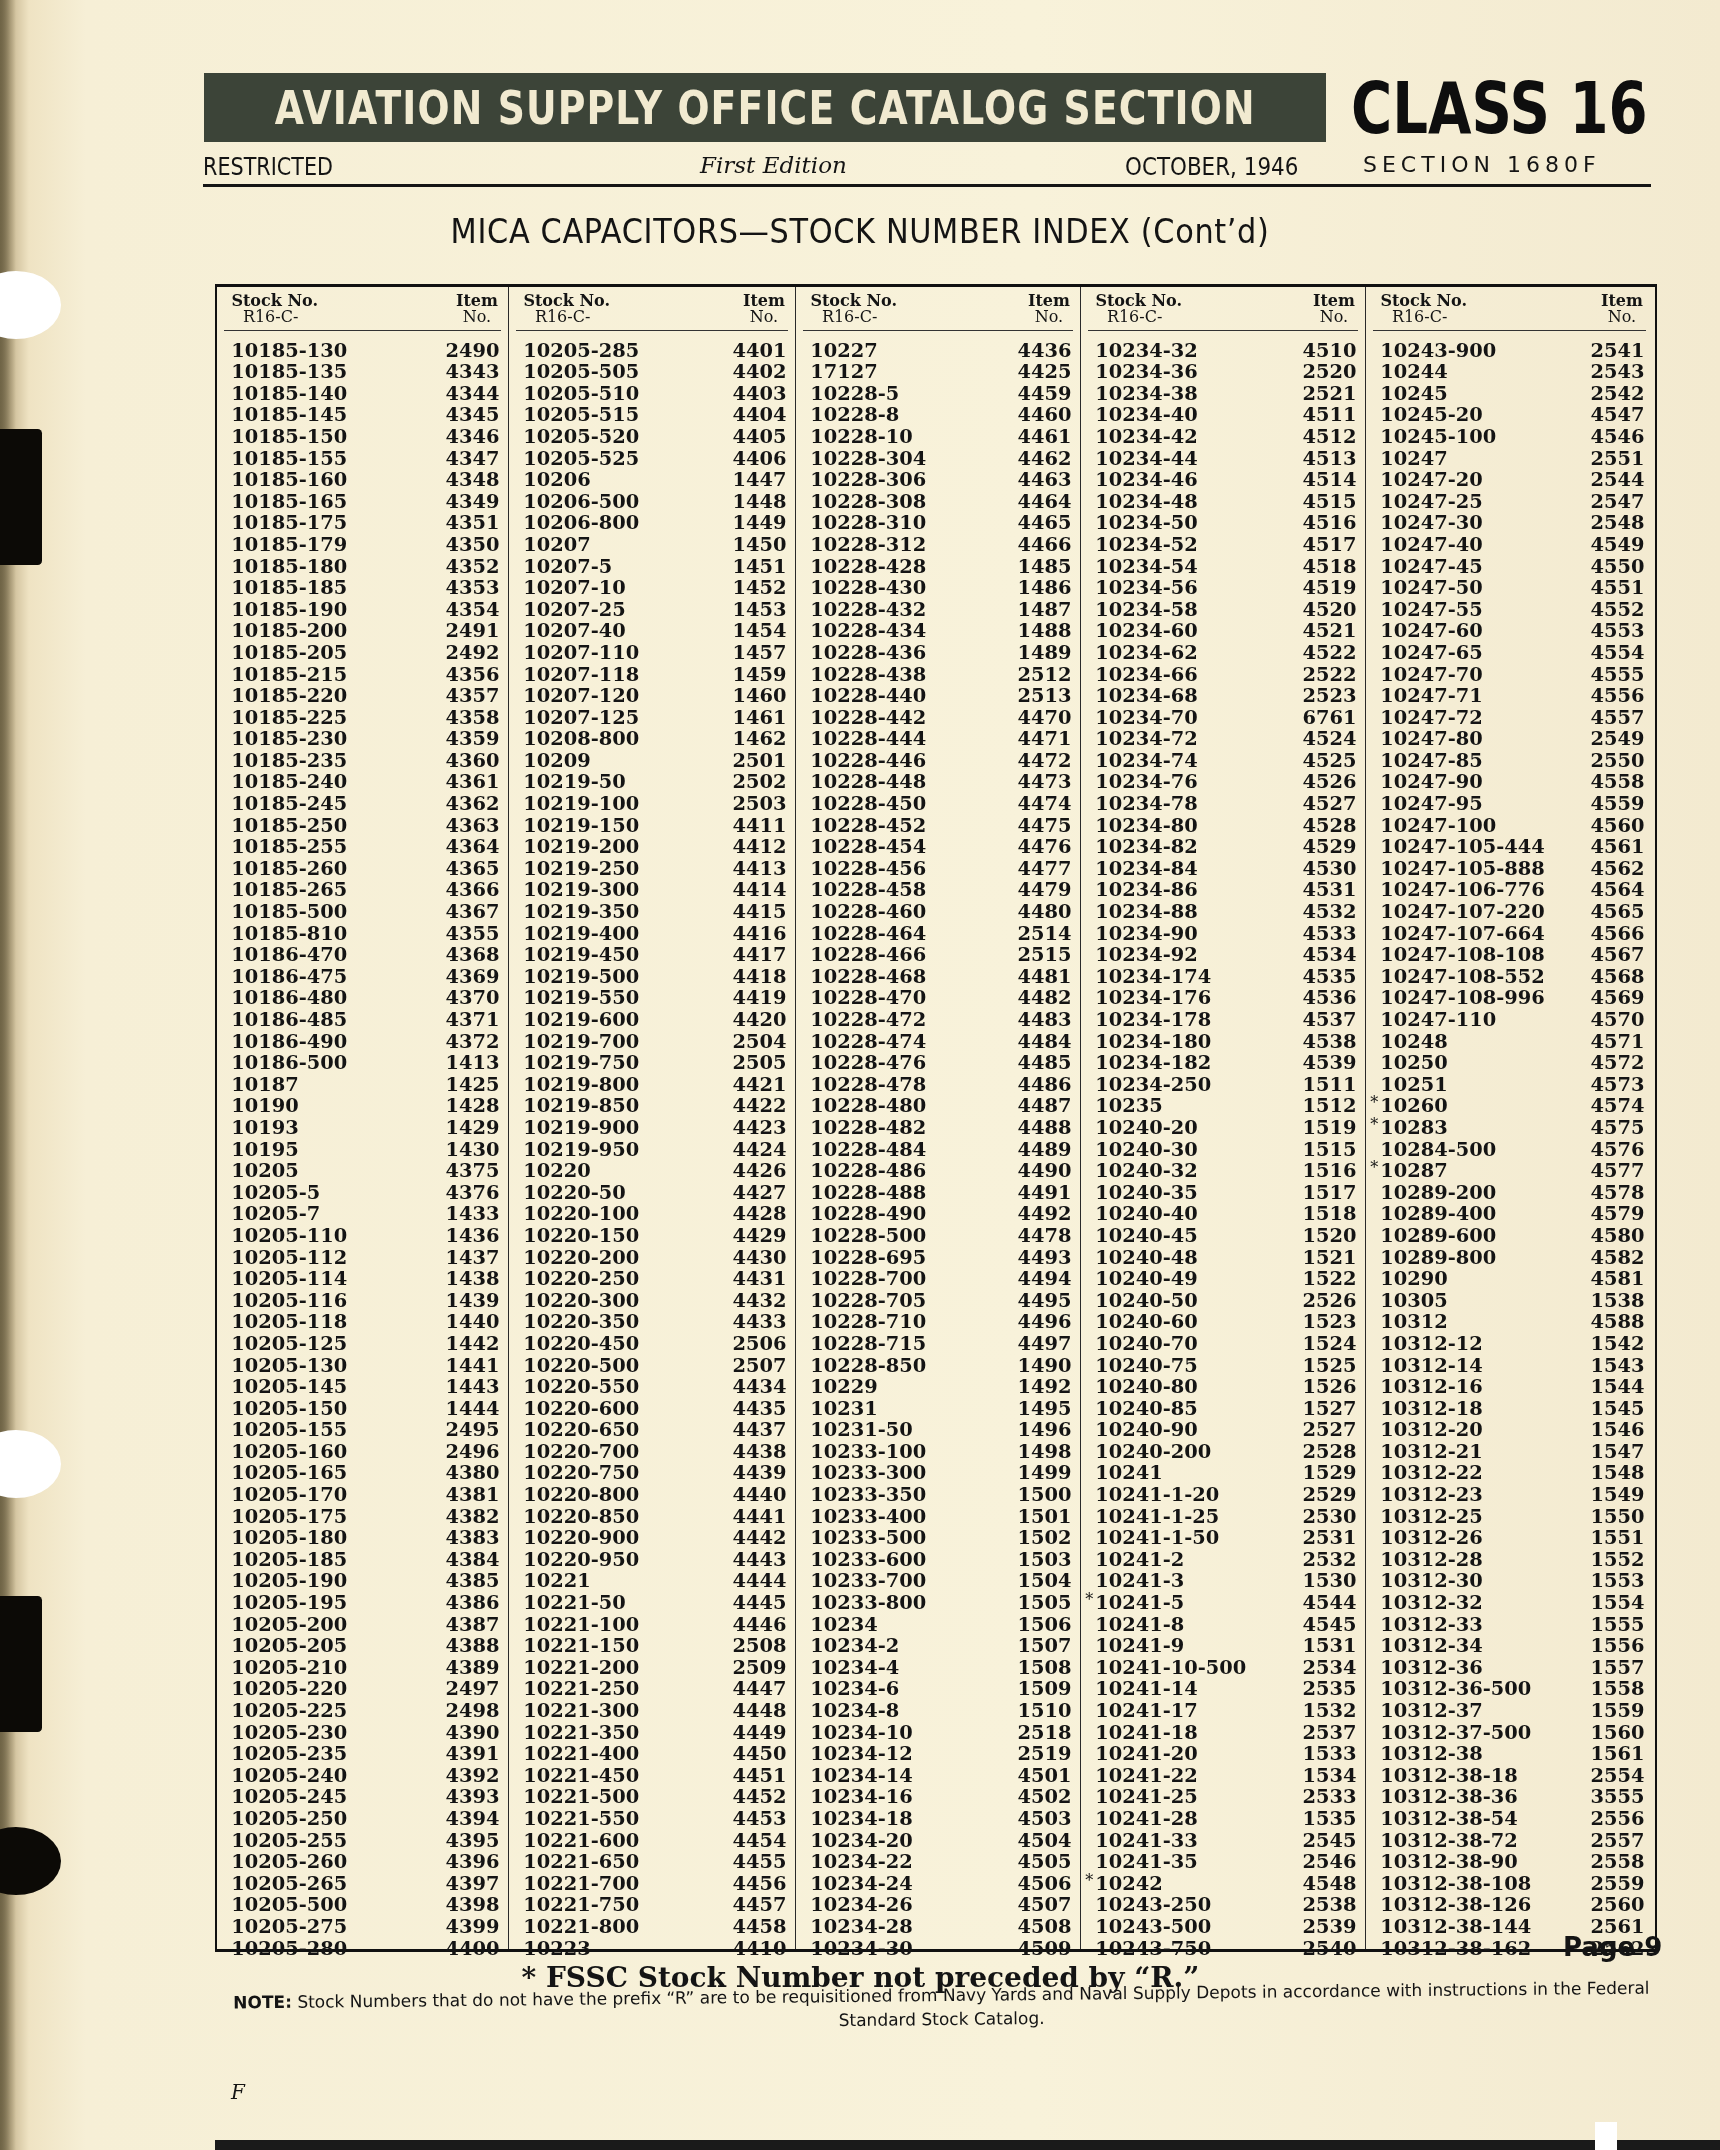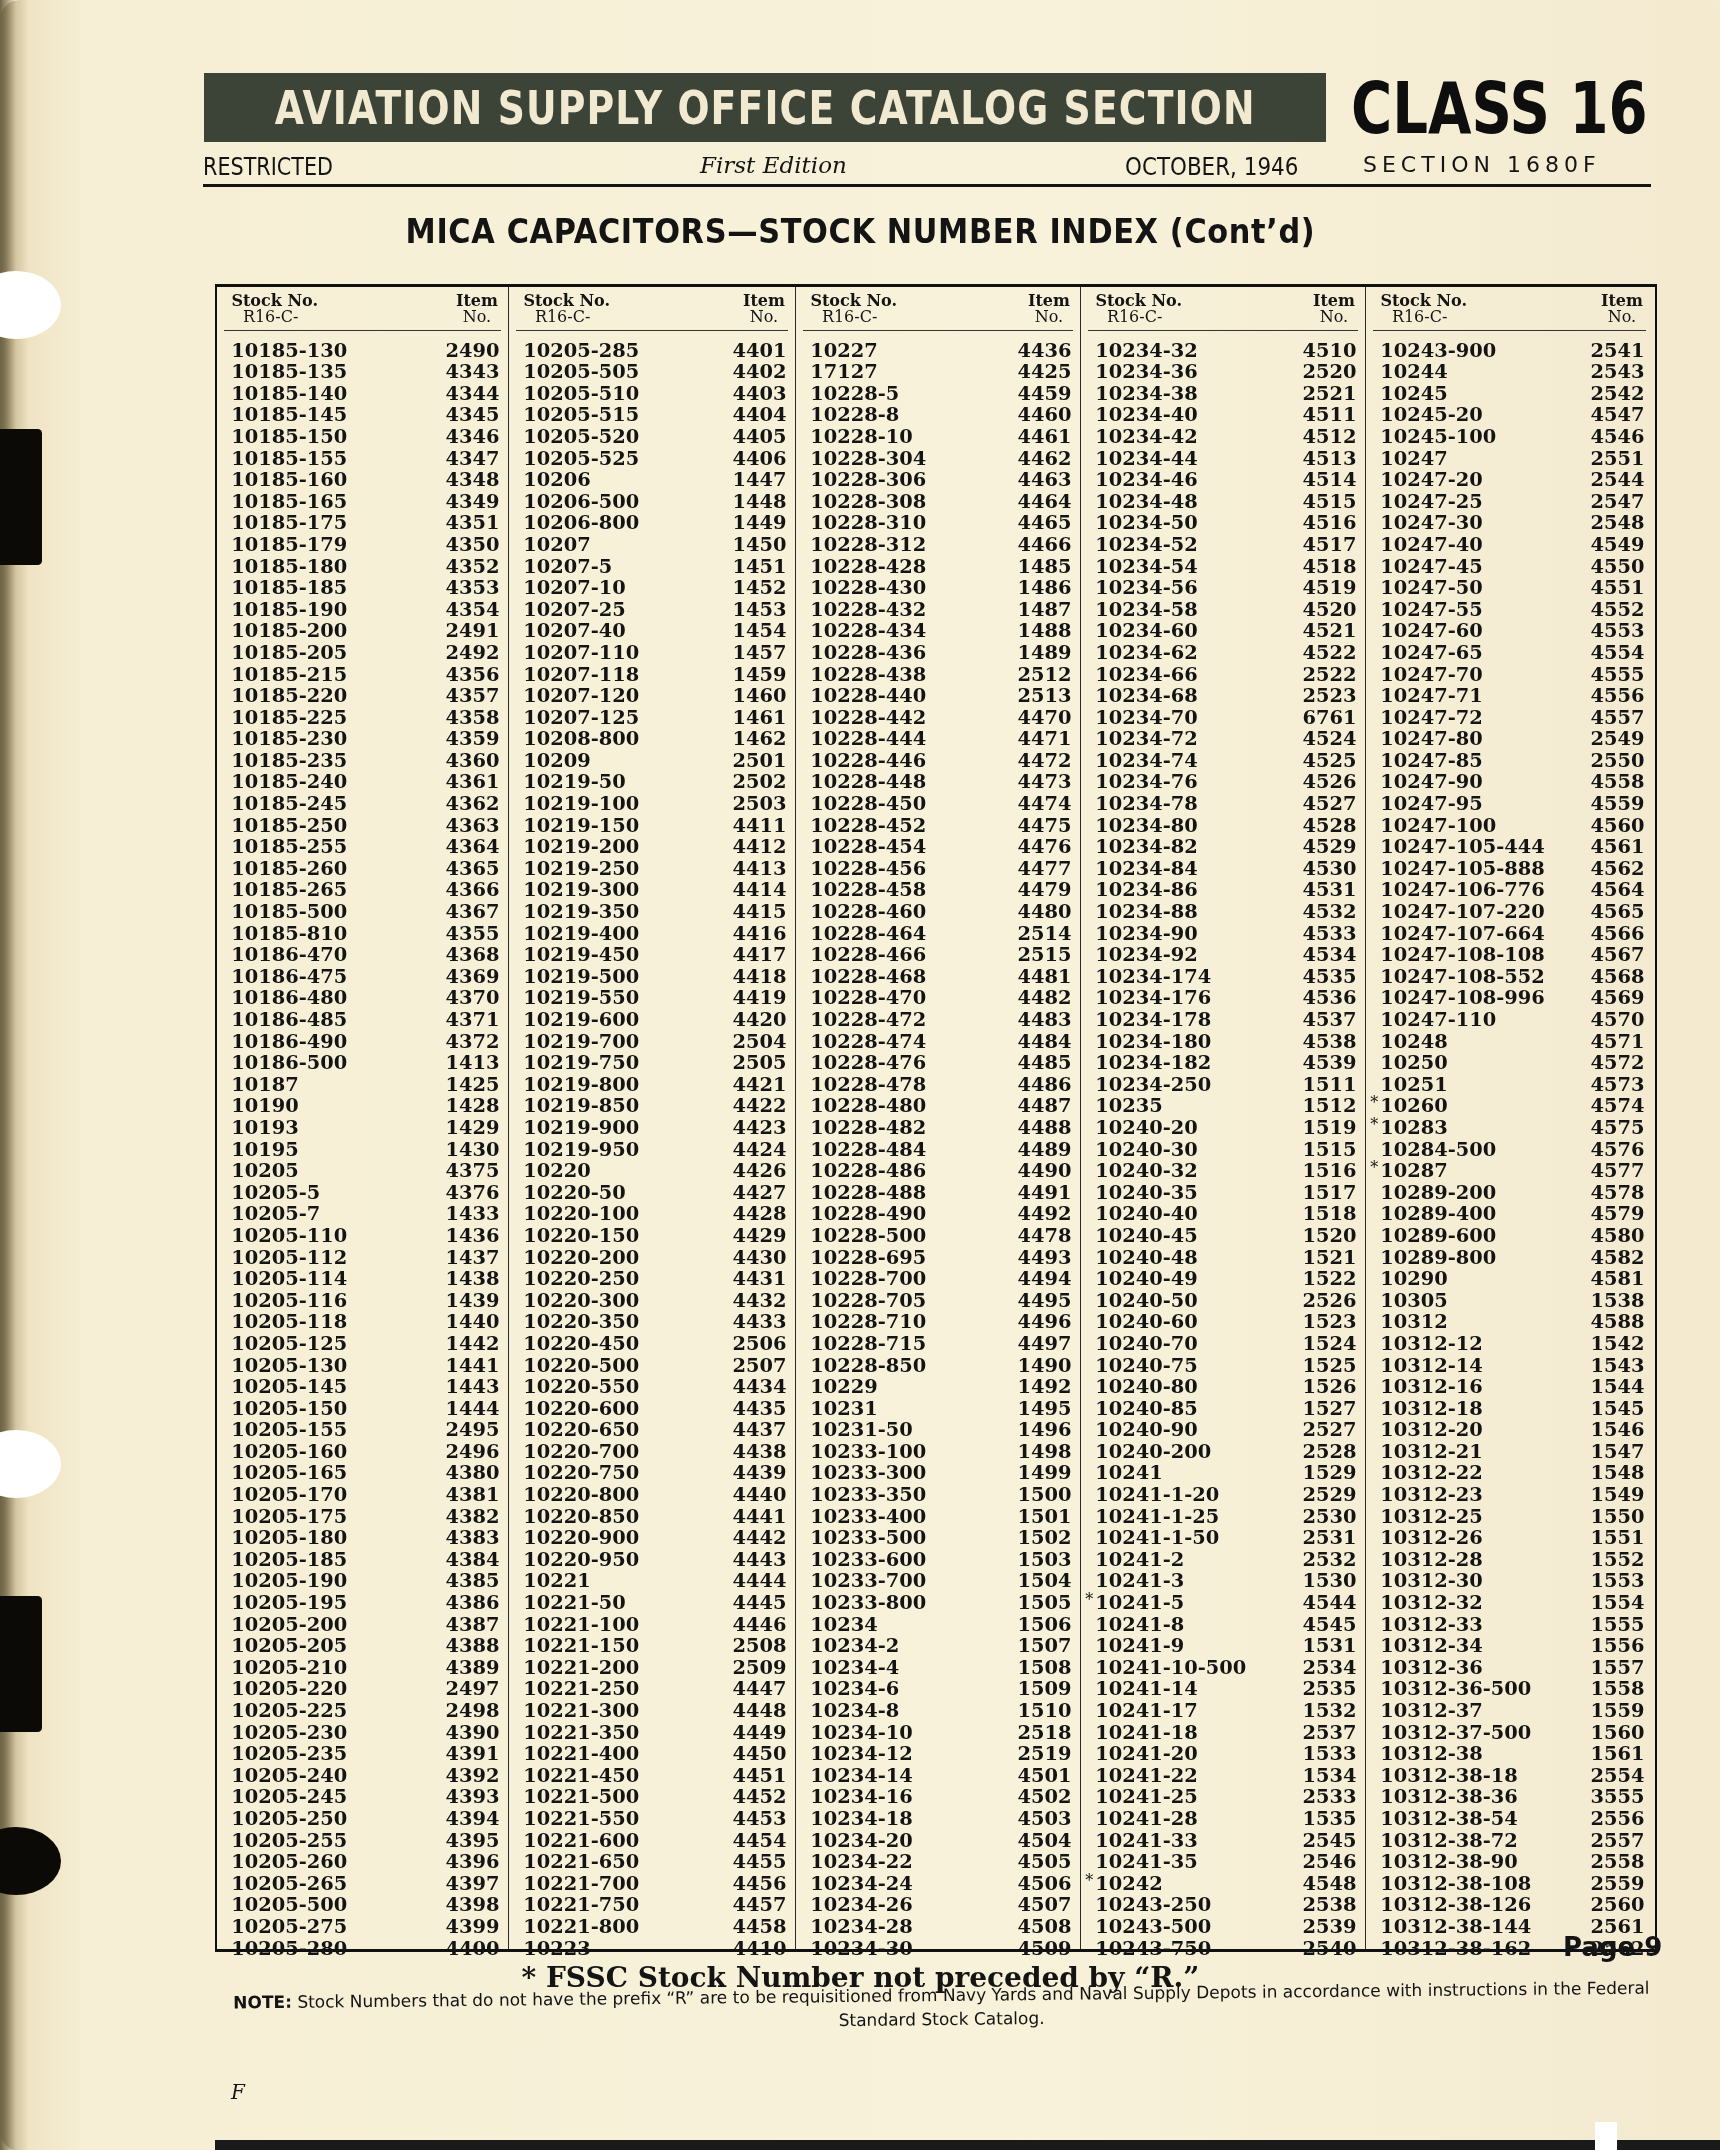--- a/index.html
+++ b/index.html
@@ -6,21 +6,20 @@
     body {
       width: 1721px; height: 2151px; overflow: hidden;
       background: #f4ecd2;
       position: relative;
       font-family: "DejaVu Serif", serif;
       color: #141414;
     }
     .page {
       position: absolute; left: 0; top: 0; width: 1721px; height: 2151px;
       background: linear-gradient(90deg, #8a7d5c 0px, #c9b993 10px, #efe3c3 29px, #f6efd6 86px, #f8f2da 60%, #f3ead0 100%);
-      border-radius: 20px;
     }
     .hole {
       position: absolute; left: -29px; width: 90px; height: 68px; border-radius: 50%;
       background: #ffffff;
     }
     .tab {
       position: absolute; left: 0; width: 42px; background: #0c0a06; border-radius: 0 4.3px 4.3px 0;
     }
     .spine-shadow {
       position: absolute; left: 0; top: 0; width: 16px; height: 2151px;
@@ -60,21 +59,21 @@
     }
     .subheader .section {
       position: absolute; left: 1160px; top: 0; font-family: "DejaVu Sans", sans-serif; font-size: 22px;
       letter-spacing: 5px; white-space: nowrap;
     }
     .rule-top {
       position: absolute; left: 203px; top: 184px; width: 1448px; height: 2.9px; background: #151515;
     }
     .page-title {
       position: absolute; left: 0; top: 212px; width: 1721px; text-align: center;
-      font-family: "DejaVu Sans", sans-serif; font-weight: bold; font-size: 33px; letter-spacing: 0.7px;
+      font-family: "DejaVu Sans", sans-serif; font-weight: normal; font-size: 33px; letter-spacing: 0.7px;
     }
     .page-title span { display: inline-block; transform: scaleX(0.92); }
 
     
     .table {
       position: absolute; left: 215px; top: 284px; width: 1442px; height: 1668px;
       border: 2.9px solid #111; border-top-width: 3.6px; border-bottom-width: 3.6px;
       box-sizing: border-box;
       display: flex;
     }

